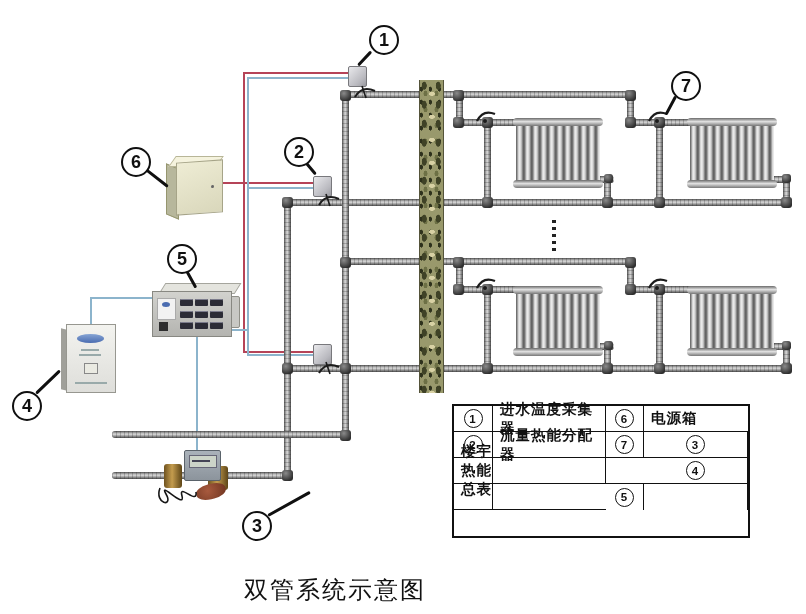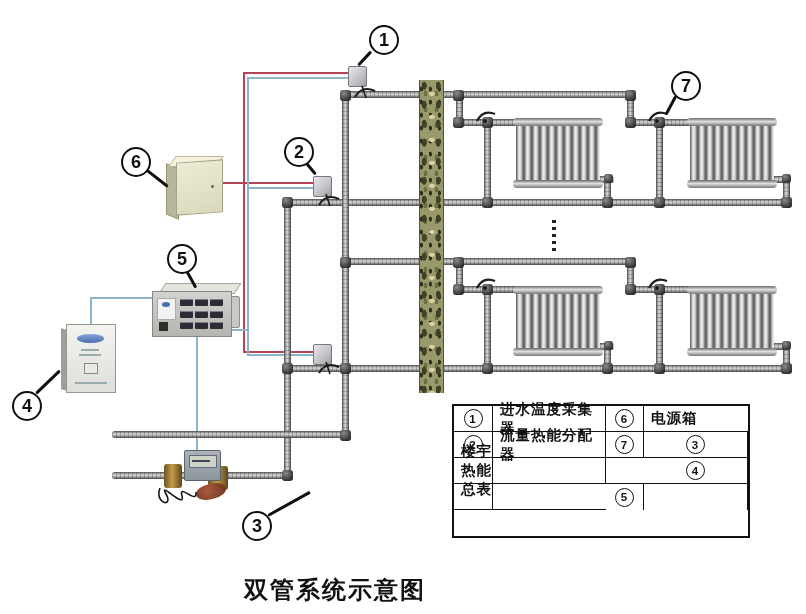--- a/index.html
+++ b/index.html
@@ -320,14 +320,14 @@
     <div class="lc txt last-col"></div>
 
     <div class="lc num last-row">
         <span class="nc">5</span>
       </div>
     <div class="lc num last-row"></div>
     <div class="lc txt last-col last-row"></div>
   </div>
 
   <div style="position:absolute;left:235px;top:574px;width:200px;text-align:center;
-              font-size:24px;font-weight:bold;color:#111;letter-spacing:2px;">双管系统示意图</div>
+              font-size:24px;font-weight:normal;color:#111;letter-spacing:2px;">双管系统示意图</div>
 </div>
 
 </body></html>

